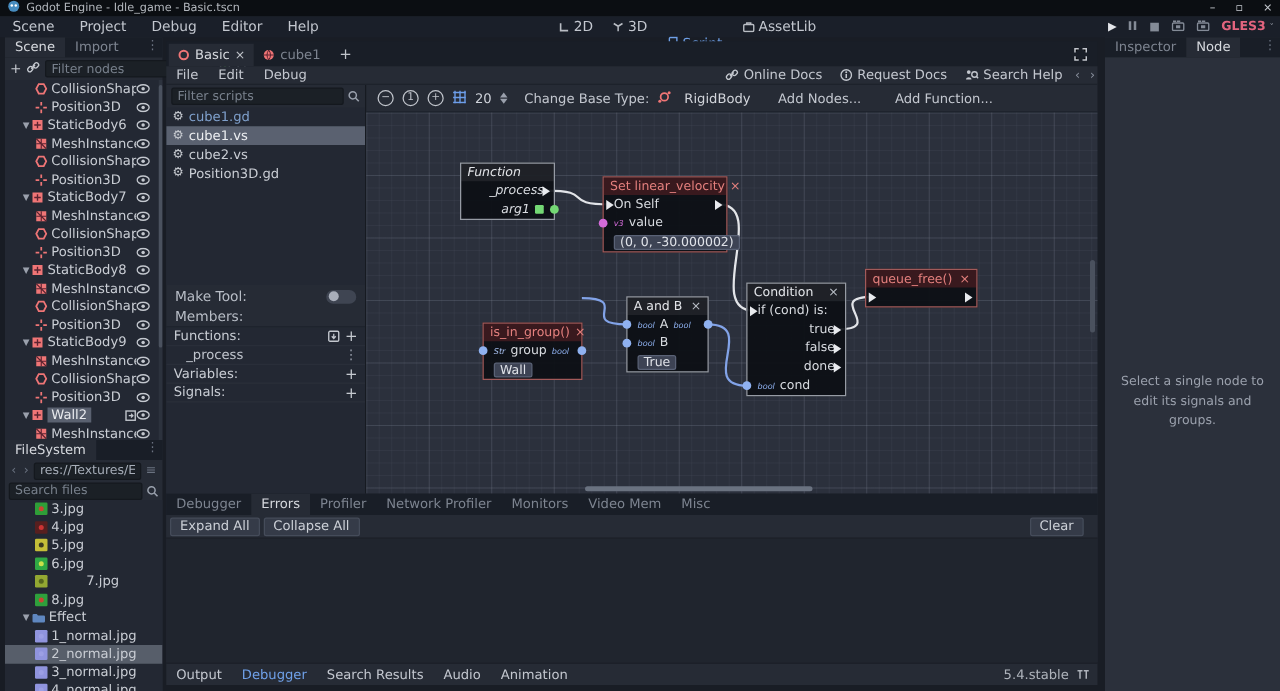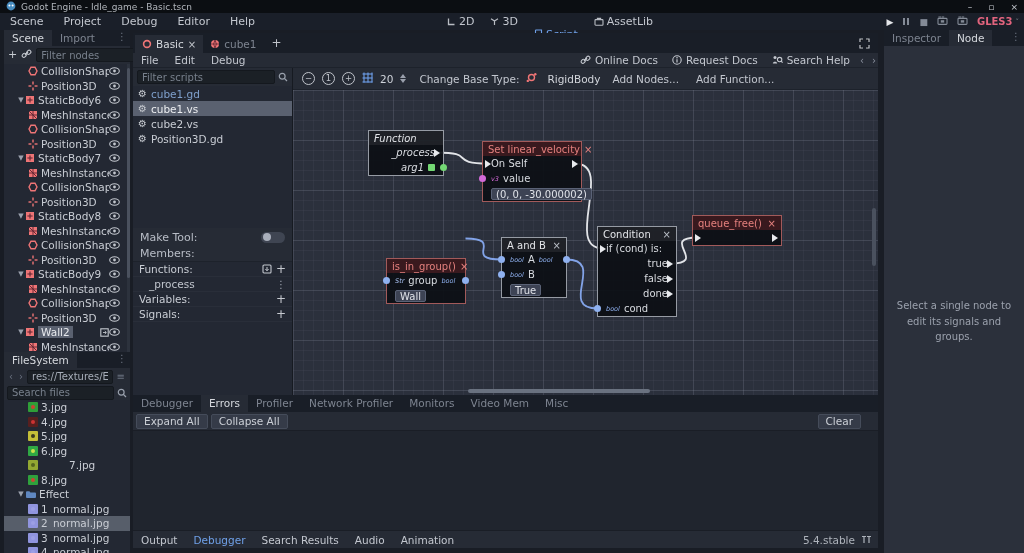--- a/index.html
+++ b/index.html
@@ -93,21 +93,21 @@
   
   .graph-toolbar { position:absolute; left:293px; top:68px; width:585px; height:22px; background:#262b35; display:flex; align-items:center; gap:7px; padding:0 9px; font-size:10.5px; border-bottom:1px solid #1d222b; }
   .circ { width:13px; height:13px; border-radius:50%; border:1px solid #c0c4cb; color:#c0c4cb; display:flex; align-items:center; justify-content:center; font-size:8.5px; line-height:1; flex:none; }
   .snapval { color:#cfd3da; }
   .spin { display:flex; flex-direction:column; gap:1px; }
   .spin i { width:0; height:0; border-left:3px solid transparent; border-right:3px solid transparent; }
   .spin .up { border-bottom:4px solid #9aa0ac; }
   .spin .dn { border-top:4px solid #9aa0ac; }
   .gt-label { color:#c3c7cf; margin-left:6px; }
   .base-type { display:flex; align-items:center; gap:10px; color:#d2d5db; }
-  .gt-btn { color:#c3c7cf; padding:0 5px; }
+  .gt-btn { color:#c3c7cf; padding:0 5px;margin-left:10px; }
 
   .canvas { position:absolute; left:293px; top:90px; width:585px; height:305px; overflow:hidden;
     background-color:#2b303c;
     background-image:
       linear-gradient(rgba(170,180,200,0.13) 1px, transparent 1px),
       linear-gradient(90deg, rgba(170,180,200,0.13) 1px, transparent 1px),
       linear-gradient(rgba(170,180,200,0.055) 1px, transparent 1px),
       linear-gradient(90deg, rgba(170,180,200,0.055) 1px, transparent 1px);
     background-size:50px 50px,50px 50px,10px 10px,10px 10px; }
   .wires { position:absolute; left:0; top:0; width:585px; height:305px; z-index:1; pointer-events:none; }
@@ -128,21 +128,21 @@
   .ptri { width:0; height:0; border-top:4px solid transparent; border-bottom:4px solid transparent; border-left:6px solid #e8eaee; margin-top:-4px; }
   .ptri.in { left:2px; } .ptri.out { right:3px; }
   .hsb { position:absolute; left:175px; bottom:2px; width:182px; height:4px; background:#6a7280; border-radius:2px; z-index:3; }
   .vsb2 { position:absolute; right:2px; top:118px; width:4px; height:58px; background:#4a515e; border-radius:2px; z-index:3; }
 
   
   .dbg { position:absolute; left:133px; top:395px; width:745px; height:135px; background:#262b35; }
   .dbg .tabstrip { height:17px; }
   .dbg-actions { height:19px; display:flex; align-items:center; background:#262b35; border-bottom:1px solid #1a1e26; padding:0 3px; }
   .btn { background:#353b48; border:1px solid #454c5a; border-radius:2px; height:15px; line-height:13px; padding:0 7px; font-size:10.5px; color:#ccd0d7; margin-right:3px; }
-  .btn.clear { margin-left:auto; margin-right:14px; }
+  .btn.clear { margin-left:auto; margin-right:8px; }
   .dbg-content { height:99px; background:#20252e; }
 
   
   .status { position:absolute; left:133px; top:530px; width:745px; height:18px; background:#262b35; display:flex; align-items:center; font-size:10.5px; border-top:1px solid #1a1e26; }
   .status .sitem { padding:0 8px; color:#c3c7cf; }
   .status .sitem.active { color:#6fa0e8; }
   .status .version { margin-left:auto; color:#aeb3bb; padding-right:6px; display:flex; align-items:center; gap:6px; }
 
   
   .right-dock { position:absolute; left:884px; top:30px; width:140px; height:523px; background:#262b35; }

